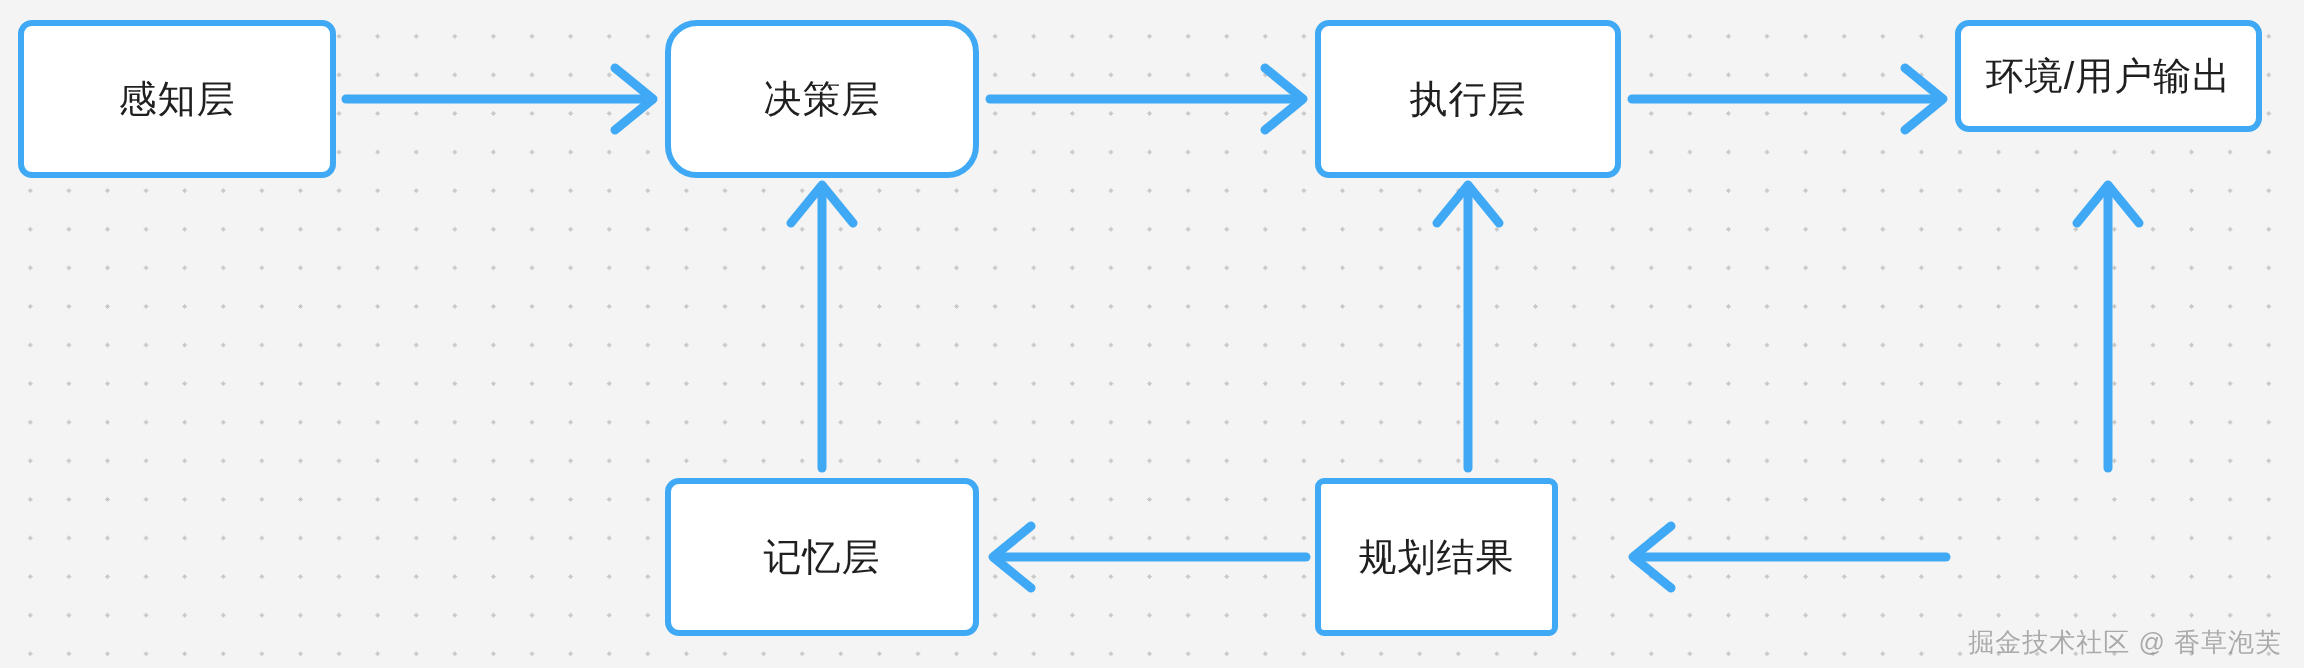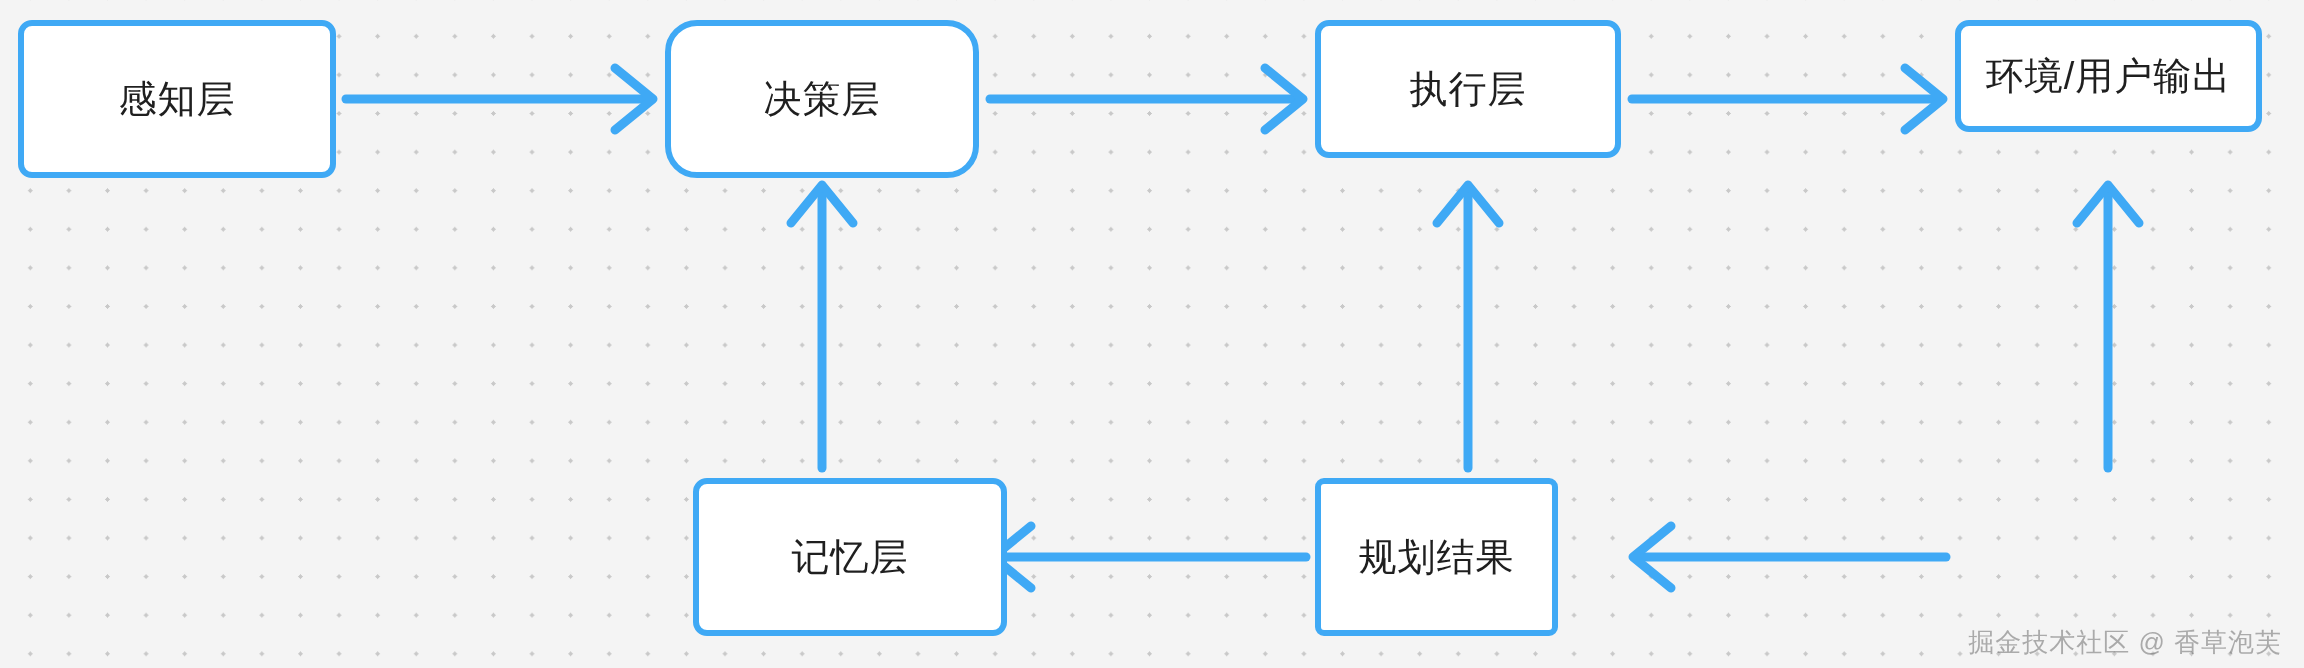--- a/index.html
+++ b/index.html
@@ -35,24 +35,24 @@
     font-size: 38px;
     line-height: 1;
     color: #1f1f1f;
     letter-spacing: 1px;
     white-space: nowrap;
     font-weight: 400;
   }
   
   #node-perception  { left: 18px;   top: 20px;  width: 318px; height: 158px; }
   #node-decision    { left: 665px;  top: 20px;  width: 314px; height: 158px; border-radius: 32px; }
-  #node-execution   { left: 1315px; top: 20px;  width: 306px; height: 138px; }
+  #node-execution   { left: 1315px; top: 20px;  width: 306px; height: 158px; }
   #node-output      { left: 1955px; top: 20px;  width: 307px; height: 112px; }
   
-  #node-memory      { left: 693px;  top: 478px; width: 314px; height: 158px; }
+  #node-memory      { left: 665px;  top: 478px; width: 314px; height: 158px; }
   #node-plan-result { left: 1315px; top: 478px; width: 243px; height: 158px; border-radius: 9px; }
   #node-exec-result { left: 1955px; top: 478px; width: 307px; height: 158px; }
 
   .edge-svg {
     position: absolute;
     left: 0;
     top: 0;
     width: 2304px;
     height: 668px;
     z-index: 2;

